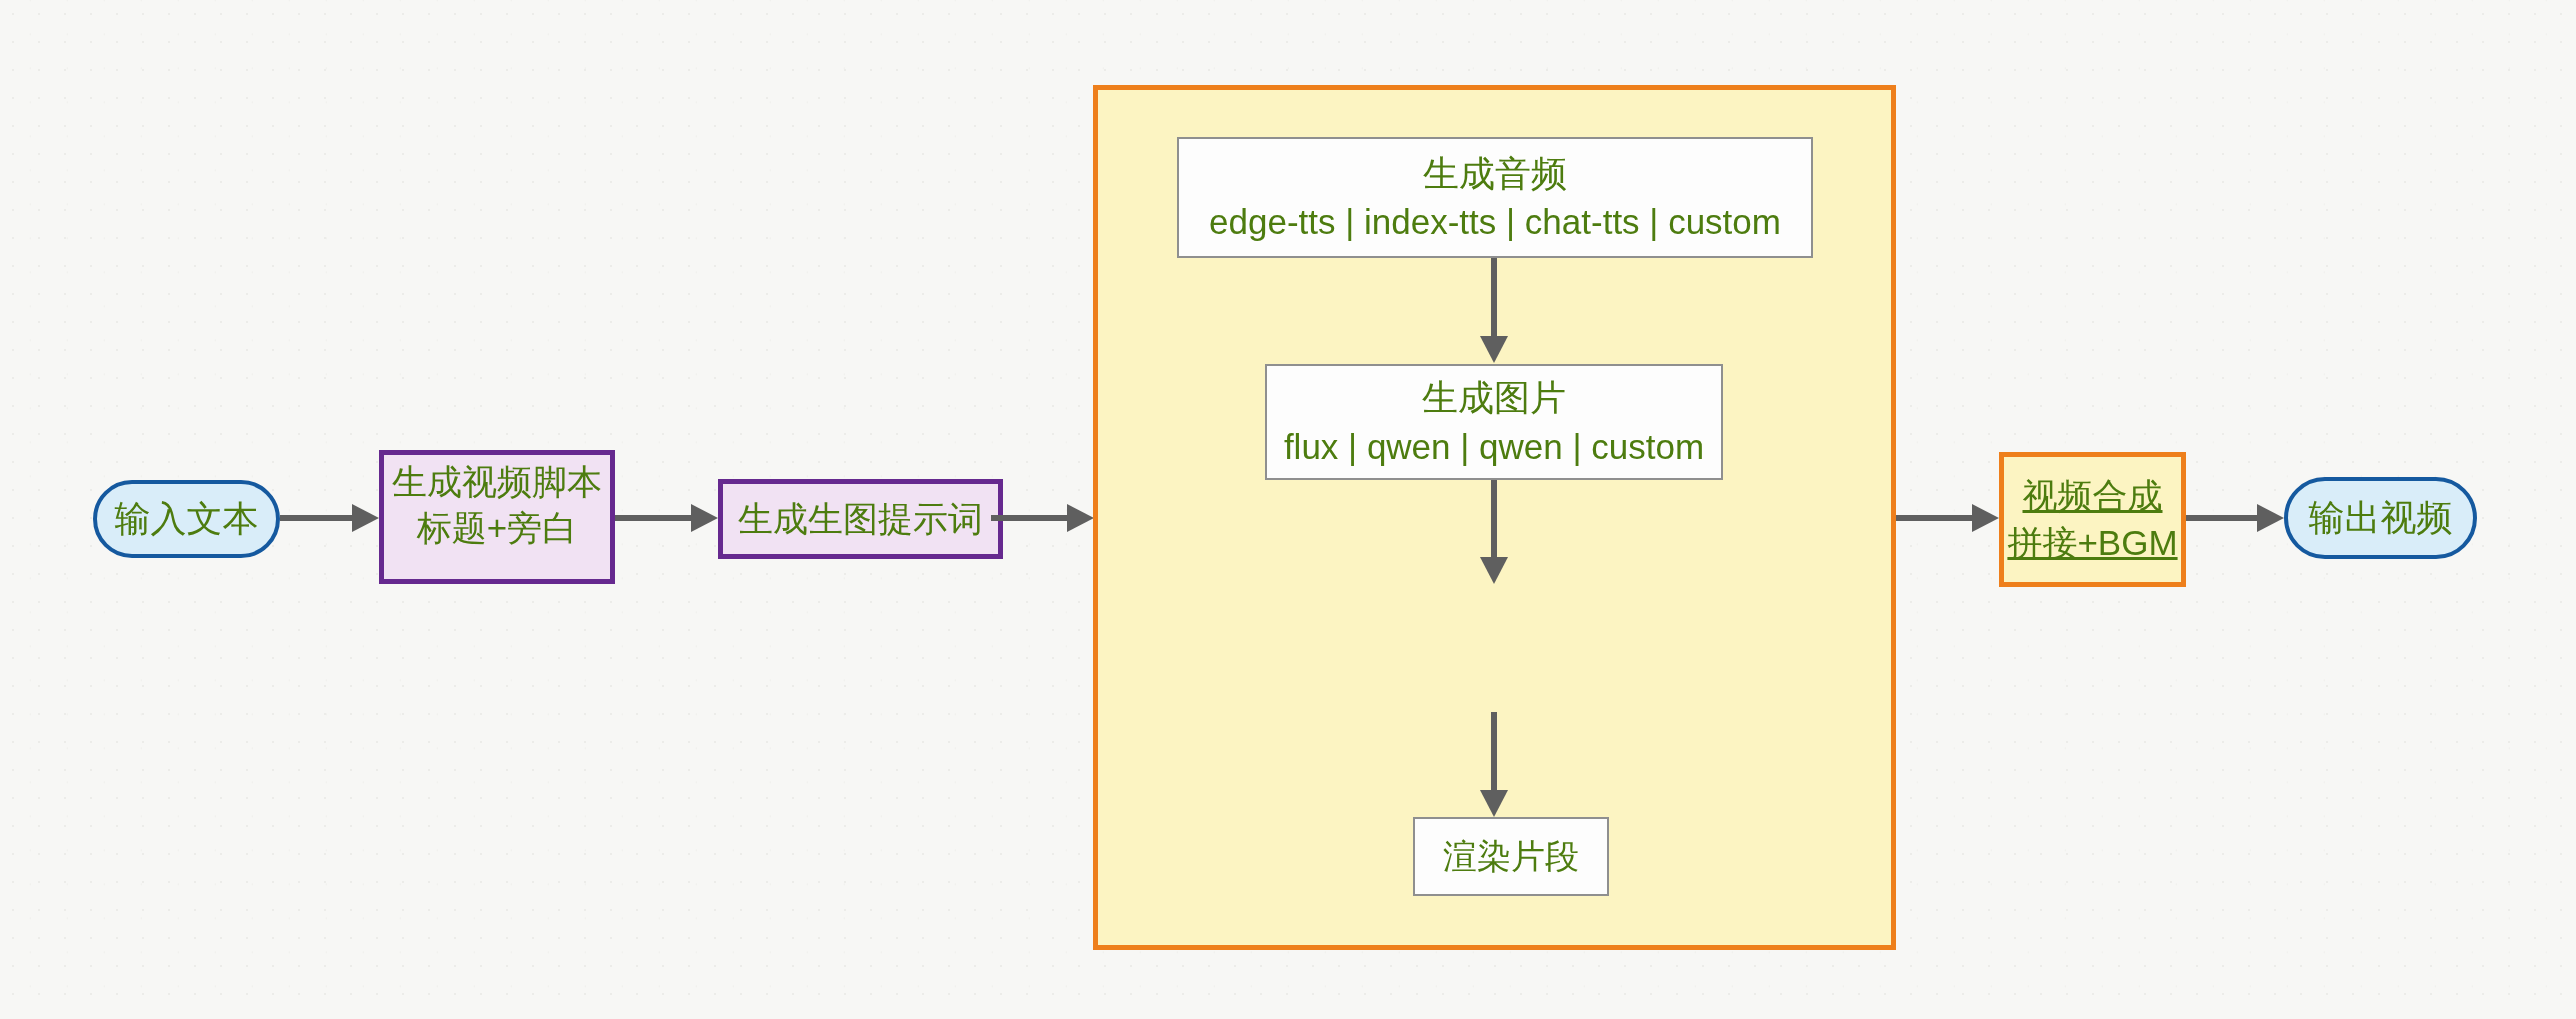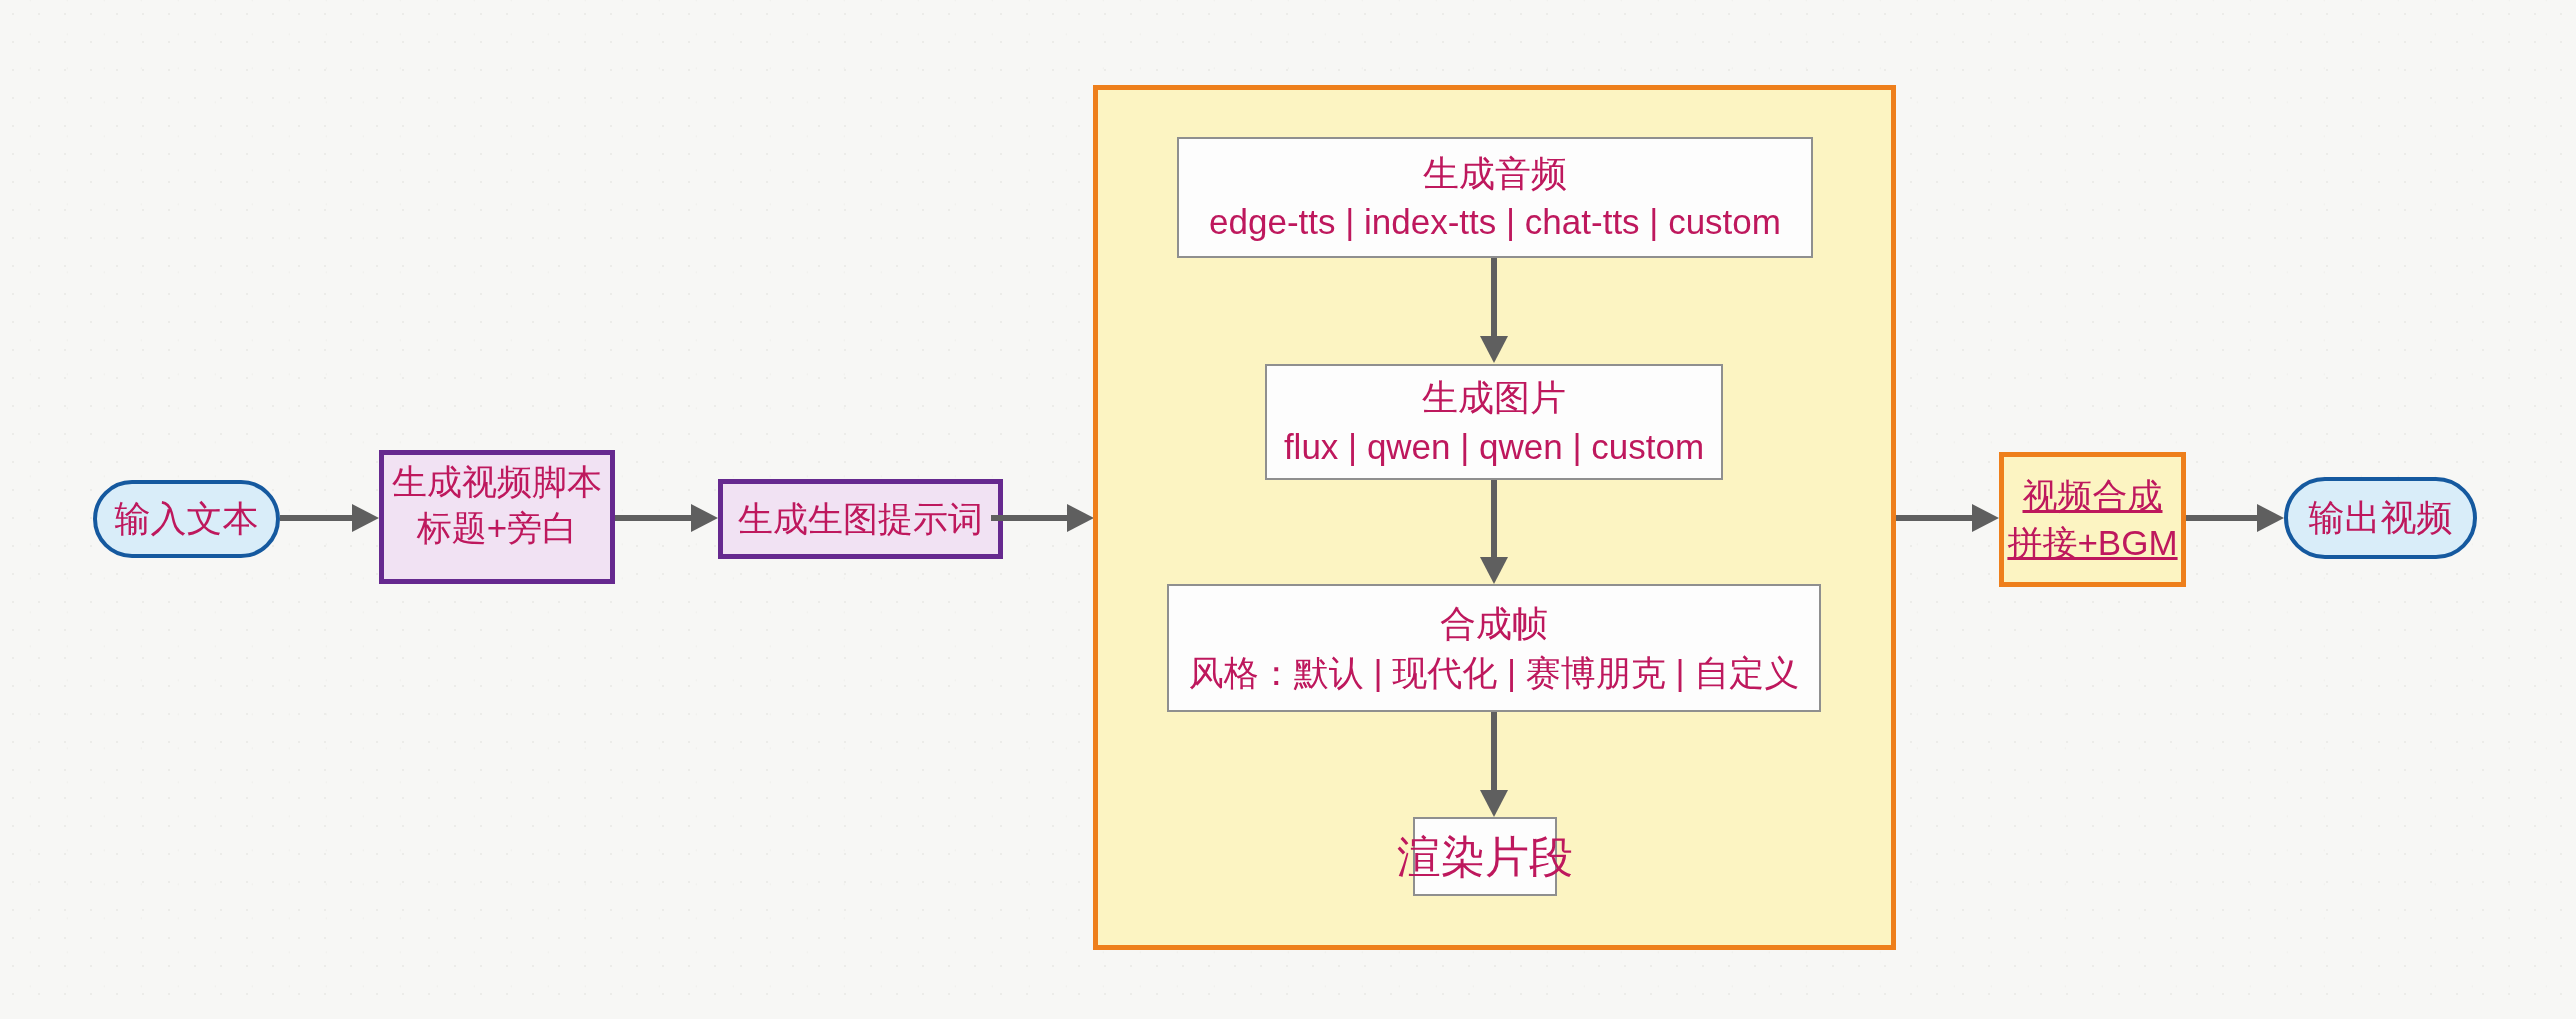--- a/index.html
+++ b/index.html
@@ -24,21 +24,21 @@
     width: 2576px; height: 1020px;
   }
   .node {
     position: absolute;
     box-sizing: border-box;
     display: flex;
     flex-direction: column;
     align-items: center;
     justify-content: center;
     text-align: center;
-    color: #be185d;
+    color: #4d7c0f;
     white-space: nowrap;
   }
   .pill {
     background: #d9edf9;
     border: 4.5px solid #15599f;
     border-radius: 64px;
     font-size: 36px;
   }
   .purple {
     background: #f1e2f3;
@@ -149,31 +149,27 @@
   <div class="node white" style="left:1265px;top:364px;width:458px;height:116px">
     <span class="title">生成图片</span>
     <span class="sub">flux | qwen | qwen | custom</span>
   </div>
 
   <div class="arrow-v" style="left:1494px;top:480px;height:104px">
     <i class="shaft"></i>
     <i class="head"></i>
   </div>
 
-  <div class="node white" style="left:1167px;top:584px;width:654px;height:128px">
-    <span class="title">合成帧</span>
-    <span class="sub">风格：默认 | 现代化 | 赛博朋克 | 自定义</span>
-  </div>
 
   <div class="arrow-v" style="left:1494px;top:712px;height:105px">
     <i class="shaft"></i>
     <i class="head"></i>
   </div>
 
-  <div class="node white" style="left:1413px;top:817px;width:144px;height:79px;font-size:44px">
+  <div class="node white" style="left:1413px;top:817px;width:196px;height:79px;font-size:34px">
     <span>渲染片段</span>
   </div>
 
   <div class="arrow-h" style="left:1896px;top:518px;width:103px">
     <i class="shaft"></i>
     <i class="head"></i>
   </div>
 
   <div class="node orangebox" style="left:1999px;top:452px;width:187px;height:135px">
     <span>视频合成</span>

